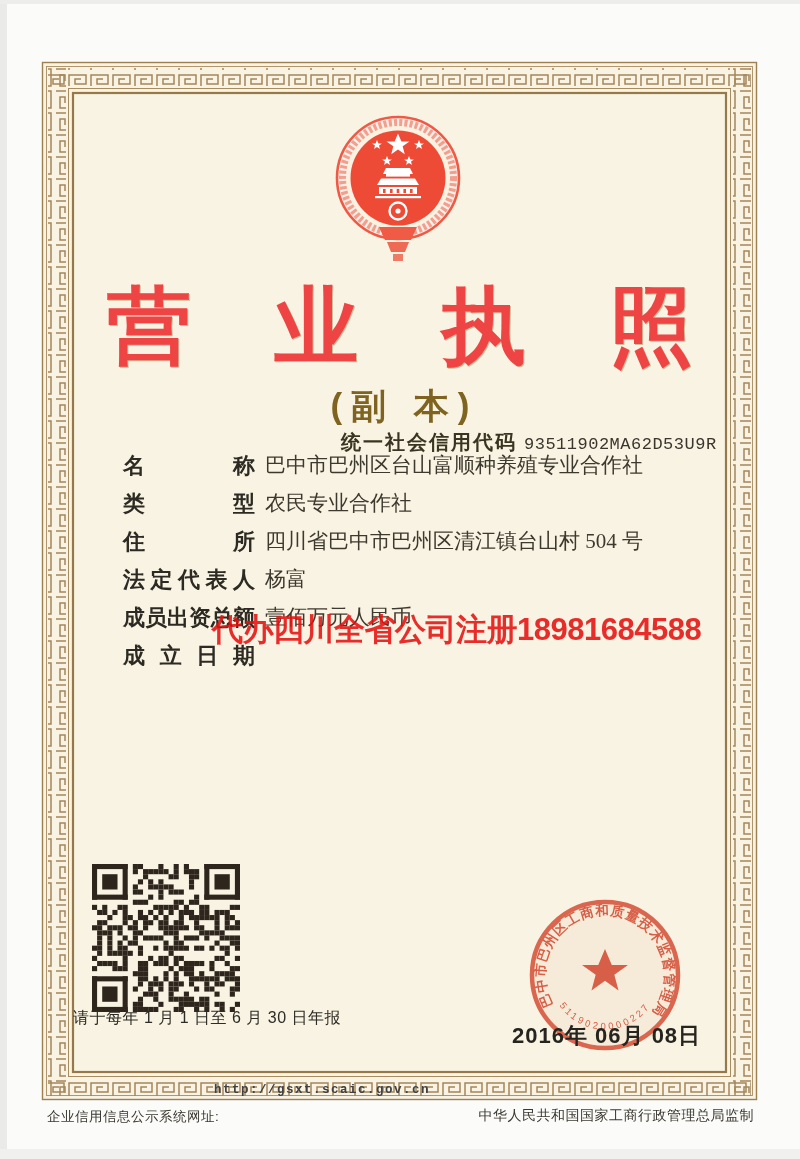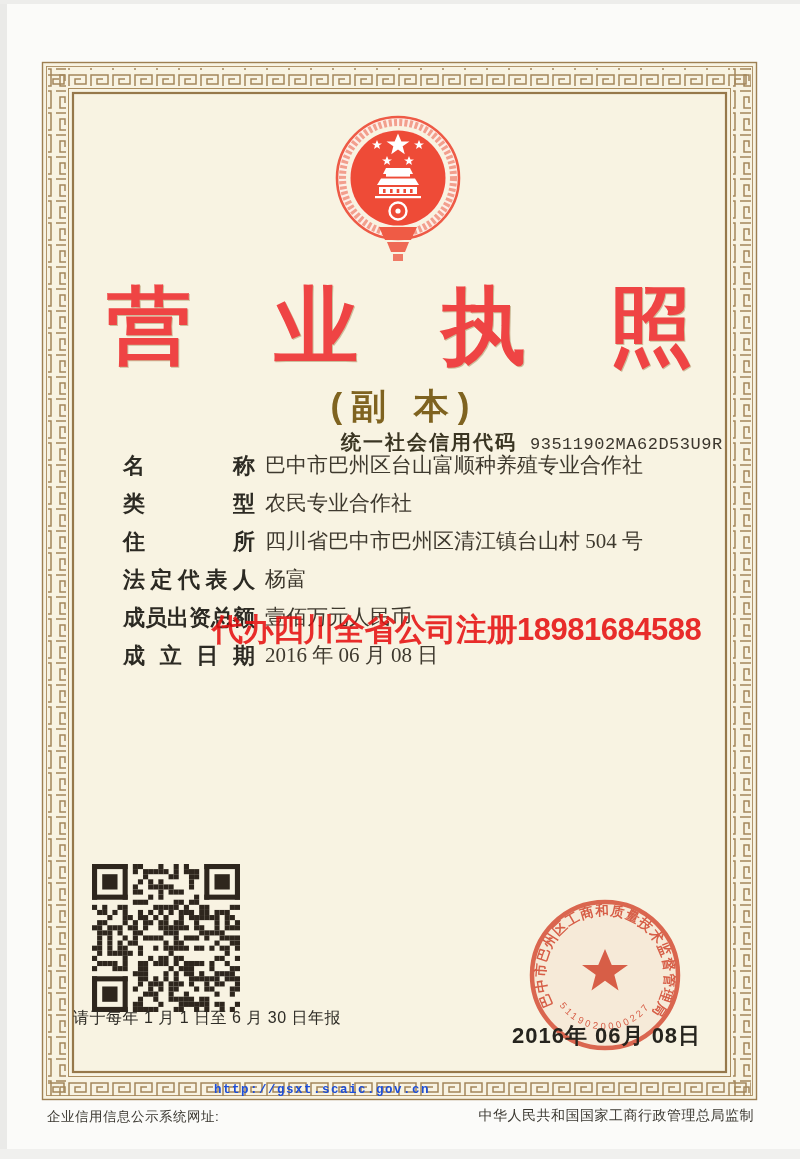--- a/index.html
+++ b/index.html
@@ -24,21 +24,21 @@
     color:#ef4444; letter-spacing:30px; text-indent:30px;
     line-height:1; text-shadow:1px 1px 0 rgba(122,92,26,.35);
   }
   .subtitle {
     position:absolute; left:0; top:388px; width:800px;
     text-align:center; font-size:35px; font-weight:700;
     color:#7f6320; letter-spacing:9px; text-indent:9px; line-height:1;
   }
   .credit-row {
     position:absolute; left:341px; top:429px;
-    display:flex; align-items:baseline; gap:13px; white-space:nowrap;
+    display:flex; align-items:baseline; gap:7px; white-space:nowrap;
   }
   .credit-label { font-size:20px; font-weight:700; color:#3a3522; letter-spacing:2px; }
   .credit-code  { font-family:"Liberation Mono", monospace; font-size:17px; font-weight:500; color:#3b362d; letter-spacing:.5px; }
 
   .fields { position:absolute; left:123px; top:454px; width:600px; }
   .frow   { display:flex; align-items:flex-start; margin-bottom:15px; }
   .flabel {
     flex:0 0 132px; width:132px; margin-right:10px;
     font-size:22px; font-weight:700; color:#2c2a23; line-height:23px;
     text-align:justify; text-align-last:justify;
@@ -67,21 +67,21 @@
     font-size:22px; font-weight:600; color:#2c2a24; letter-spacing:13px; white-space:nowrap;
   }
   .seal { position:absolute; left:525px; top:895px; mix-blend-mode:multiply; }
   .reg-date {
     position:absolute; left:512px; top:1021px; z-index:5;
     font-size:22px; font-weight:600; color:#26241e; letter-spacing:1px; white-space:nowrap;
   }
   .gsxt-url {
     position:absolute; left:214px; top:1083px; z-index:4;
     font-family:"Liberation Mono", monospace; font-size:12.5px; font-weight:700;
-    color:#1d4ed8; letter-spacing:1.5px;
+    color:#404040; letter-spacing:1.5px;
   }
   .footer-left {
     position:absolute; left:47px; top:1108px;
     font-size:13.5px; color:#3b3831; letter-spacing:.5px;text-align:center;
   }
   .footer-right {
     position:absolute; right:46px; top:1107px;
     font-size:14px; color:#3b3831; letter-spacing:.5px;
   }
 </style>
@@ -174,21 +174,20 @@
     <div class="frow">
       <span class="flabel">法定代表人</span>
       <span class="fvalue">杨富</span>
     </div>
     <div class="frow">
       <span class="flabel">成员出资总额</span>
       <span class="fvalue">壹佰万元人民币</span>
     </div>
     <div class="frow">
       <span class="flabel">成立日期</span>
-      <span class="fvalue">2016 年 06 月 08 日</span>
     </div>
   </div>
 
   <div class="watermark">代办四川全省公司注册18981684588</div>
 
   <svg class="qr" width="148" height="148">
       <rect x="40.827586206896555" y="0" width="5.103448275862069" height="5.103448275862069" fill="#2e261d"></rect>
       <rect x="45.931034482758626" y="0" width="5.103448275862069" height="5.103448275862069" fill="#2e261d"></rect>
       <rect x="66.3448275862069" y="0" width="5.103448275862069" height="5.103448275862069" fill="#2e261d"></rect>
       <rect x="81.65517241379311" y="0" width="5.103448275862069" height="5.103448275862069" fill="#2e261d"></rect>

